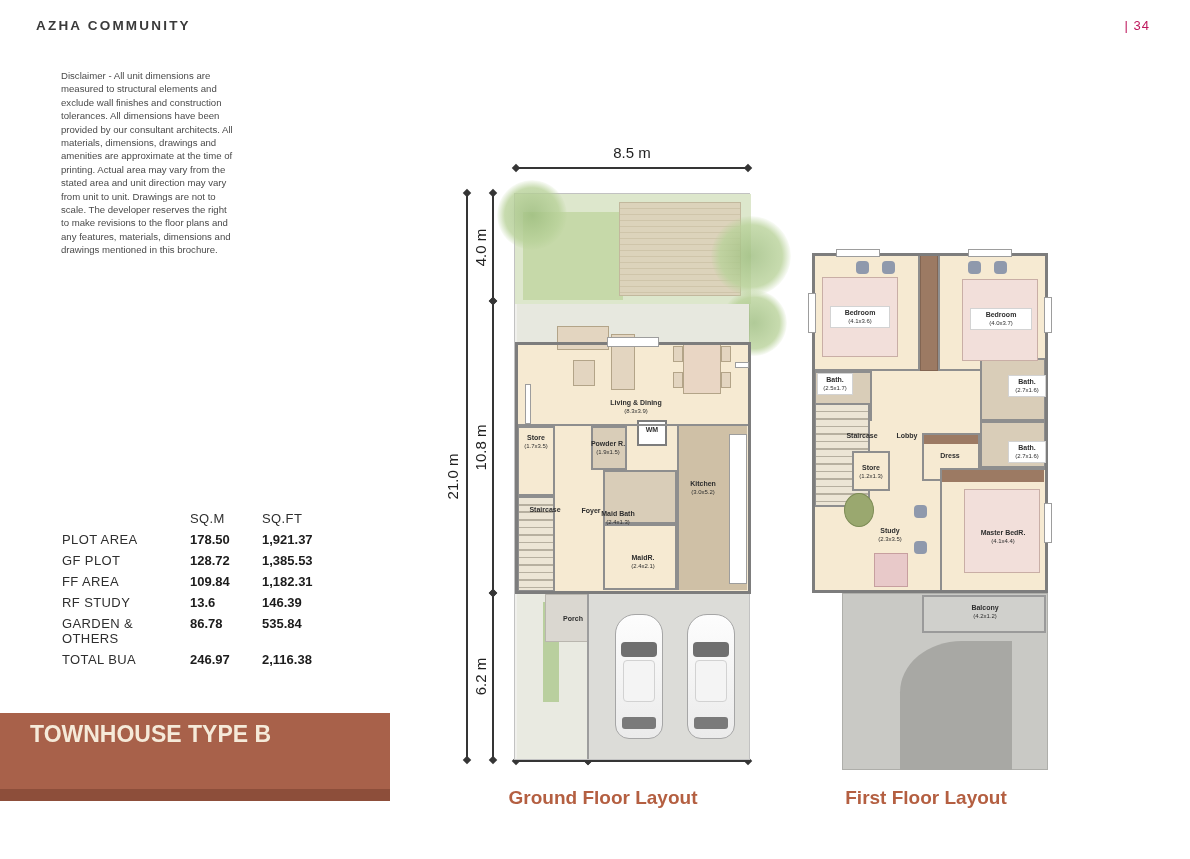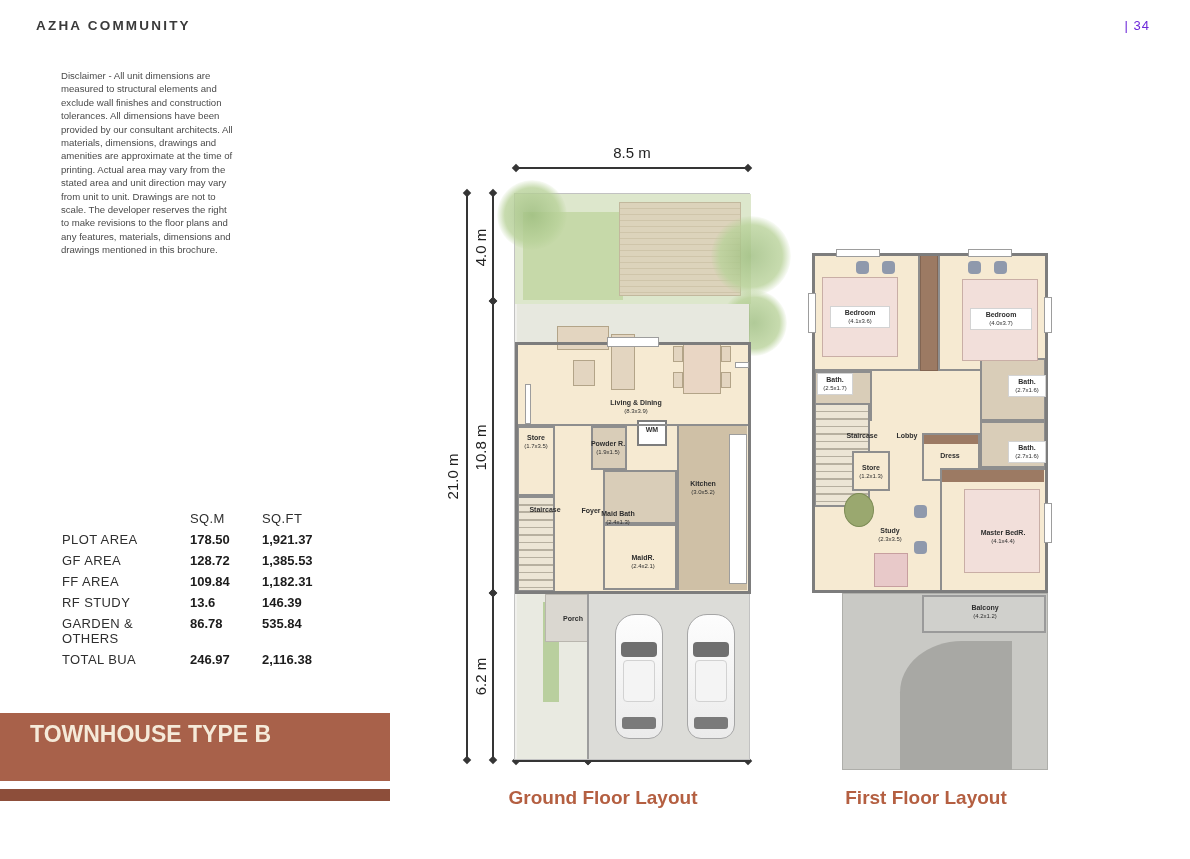--- a/index.html
+++ b/index.html
@@ -1,32 +1,32 @@
 <!DOCTYPE html>
 <html><head>
 <meta charset="utf-8">
 <style>
   html,body{margin:0;padding:0;background:#f2f2f2;}
   .page{position:relative;width:1190px;height:859px;background:#ffffff;overflow:hidden;
         font-family:"Liberation Sans",sans-serif;color:#333;}
   
   .brand{position:absolute;left:36px;top:18px;font-size:13.5px;font-weight:700;
          letter-spacing:2.2px;color:#3a3a3a;}
-  .pagenum{position:absolute;right:40px;top:18px;font-size:13px;color:#6d28d9;letter-spacing:1px;}
+  .pagenum{position:absolute;right:40px;top:18px;font-size:13px;color:#be185d;letter-spacing:1px;}
   
   .disclaimer{position:absolute;left:61px;top:69px;width:174px;font-size:9.6px;
               line-height:13.4px;color:#4a4a4a;}
   
   .areas{position:absolute;left:62px;top:511px;display:grid;
          grid-template-columns:128px 72px 90px;row-gap:6px;font-size:13px;}
   .areas .hd{font-weight:400;color:#2f2f2f;letter-spacing:.4px;}
   .areas .lbl{font-weight:400;color:#2f2f2f;letter-spacing:.4px;}
   .areas .val{font-weight:700;color:#1c1c1c;}
   
-  .banner{position:absolute;left:0;top:713px;width:390px;height:68px;background:#a8614a;
+  .banner{position:absolute;left:0;top:713px;width:390px;height:88px;background:#a8614a;
           padding:8px 10px 0 30px;box-sizing:border-box;}
   .banner .t{font-size:23px;font-weight:700;color:#f5ead9;line-height:26px;}
   .banner .s{font-size:22px;font-weight:400;color:#f2e4d2;line-height:25px;}
   .banner .g{font-size:12.5px;color:#e7d2c1;margin-top:2px;}
   .banner-strip{position:absolute;left:0;top:789px;width:390px;height:12px;background:#8d4e3a;}
   
   .caption{position:absolute;top:787px;width:220px;text-align:center;font-size:19px;
            font-weight:700;color:#b45f41;}
   
   .dline-h{position:absolute;height:1.6px;background:#353535;}
@@ -78,21 +78,21 @@
 
   <div class="areas">
     <div class="hd"></div>
     <div class="hd">SQ.M</div>
     <div class="hd">SQ.FT</div>
 
     <div class="lbl">PLOT AREA</div>
     <div class="val">178.50</div>
     <div class="val">1,921.37</div>
 
-    <div class="lbl">GF AREA</div>
+    <div class="lbl">GF PLOT</div>
     <div class="val">128.72</div>
     <div class="val">1,385.53</div>
 
     <div class="lbl">FF AREA</div>
     <div class="val">109.84</div>
     <div class="val">1,182.31</div>
 
     <div class="lbl">RF STUDY</div>
     <div class="val">13.6</div>
     <div class="val">146.39</div>

